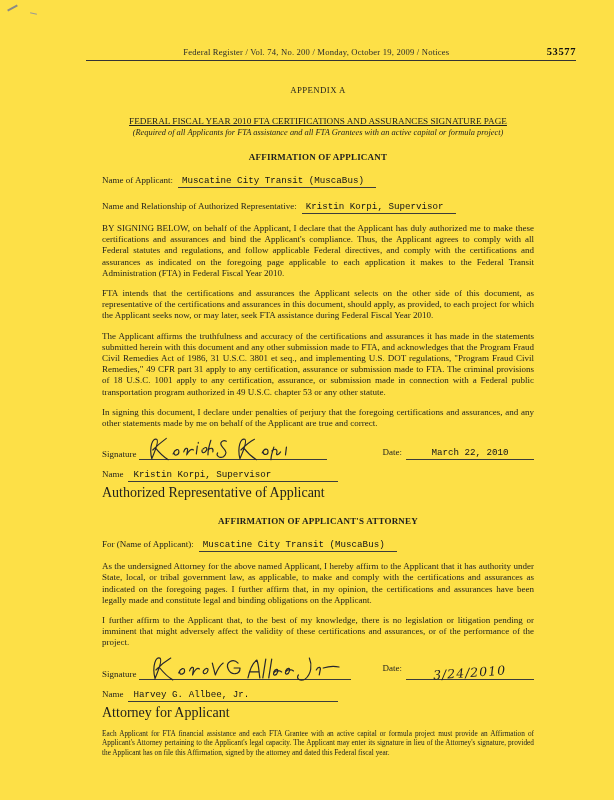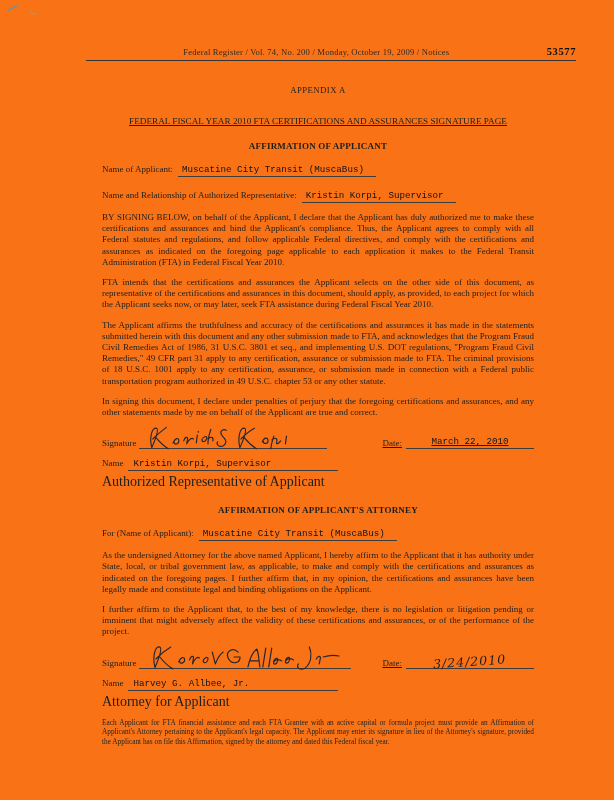--- a/index.html
+++ b/index.html
@@ -1,19 +1,19 @@
 <!DOCTYPE html>
 <html><head>
 <meta charset="utf-8">
 <title>Scanned Federal Register Page</title>
 <style>
   html,body{margin:0;padding:0;}
   body{background:#d8d7d2;}
   .page{
-    width:614px;height:800px;background:#f97316;position:relative;overflow:hidden;
+    width:614px;height:800px;background:#fde047;position:relative;overflow:hidden;
     color:#1e1e1e;font-family:"Liberation Serif",serif;margin:0 auto;
     box-shadow:0 0 4px rgba(0,0,0,.25);
   }
   .artifact{position:absolute;background:none;}
   .artifact-1{left:7px;top:7px;width:11px;height:0;border-top:2px solid #8a8a86;transform:rotate(-28deg);}
   .artifact-2{left:30px;top:13px;width:7px;height:0;border-top:1.5px solid #9a9a95;transform:rotate(14deg);}
 
   .header{padding:46px 38px 0 86px;}
   .runhead{display:flex;align-items:flex-end;}
   .rh-text{flex:1;text-align:center;font-size:8.6px;color:#2b2b2b;letter-spacing:.2px;}
@@ -32,21 +32,21 @@
   .typed{font-family:"Liberation Mono",monospace;font-size:9.2px;color:#121218;white-space:nowrap;}
 
   p.body{font-size:9px;line-height:11.2px;text-align:justify;margin:9px 0 0 0;}
 
   .sig-row{display:flex;align-items:flex-end;margin-top:13px;font-size:9px;}
   .sig-row .lbl{white-space:nowrap;padding-bottom:1px;}
   .sig-line{position:relative;border-bottom:1px solid #3c3c3c;height:17px;margin-left:2px;}
   .sig-line svg{position:absolute;left:6px;bottom:-5px;overflow:visible;}
   .sig-line.applicant{width:188px;}
   .sig-line.attorney{width:212px;}
-  .date-group{margin-left:auto;display:flex;align-items:flex-end;text-decoration:underline;}
+  .date-group{margin-left:auto;display:flex;}
   .date-group .lbl{padding-bottom:1px;margin-right:4px;}
   .date-line{border-bottom:1px solid #3c3c3c;min-width:120px;text-align:center;padding:0 4px 1px 4px;}
   .handwritten{
     font-family:"DejaVu Serif",serif;font-style:italic;font-size:12.5px;color:#1d1d26;
     display:inline-block;transform:rotate(-4deg);letter-spacing:1px;position:relative;top:2px;
   }
 
   .name-row{display:flex;align-items:baseline;font-size:9px;margin-top:9px;}
   .name-fill{border-bottom:1px solid #3c3c3c;min-width:196px;padding:0 8px 1px 6px;margin-left:4px;}
   .role{font-size:14px;margin-top:3px;}
@@ -66,20 +66,21 @@
     <div class="runhead">
       <span class="rh-text">Federal Register / Vol. 74, No. 200 / Monday, October 19, 2009 / Notices</span>
       <span class="rh-page">53577</span>
     </div>
     <div class="rule"></div>
   </div>
 
   <div class="content">
     <div class="appendix">APPENDIX A</div>
     <div class="doc-title">FEDERAL FISCAL YEAR 2010 FTA CERTIFICATIONS AND ASSURANCES SIGNATURE PAGE</div>
+    <div class="doc-subtitle">(Required of all Applicants for FTA assistance and all FTA Grantees with an active capital or formula project)</div>
 
     <div class="sec-heading">AFFIRMATION OF APPLICANT</div>
 
     <div class="field-row">
       <span class="lbl">Name of Applicant:</span>
       <span class="fill"><span class="typed">Muscatine City Transit (MuscaBus)</span></span>
     </div>
 
     <div class="field-row">
       <span class="lbl">Name and Relationship of Authorized Representative:</span>

